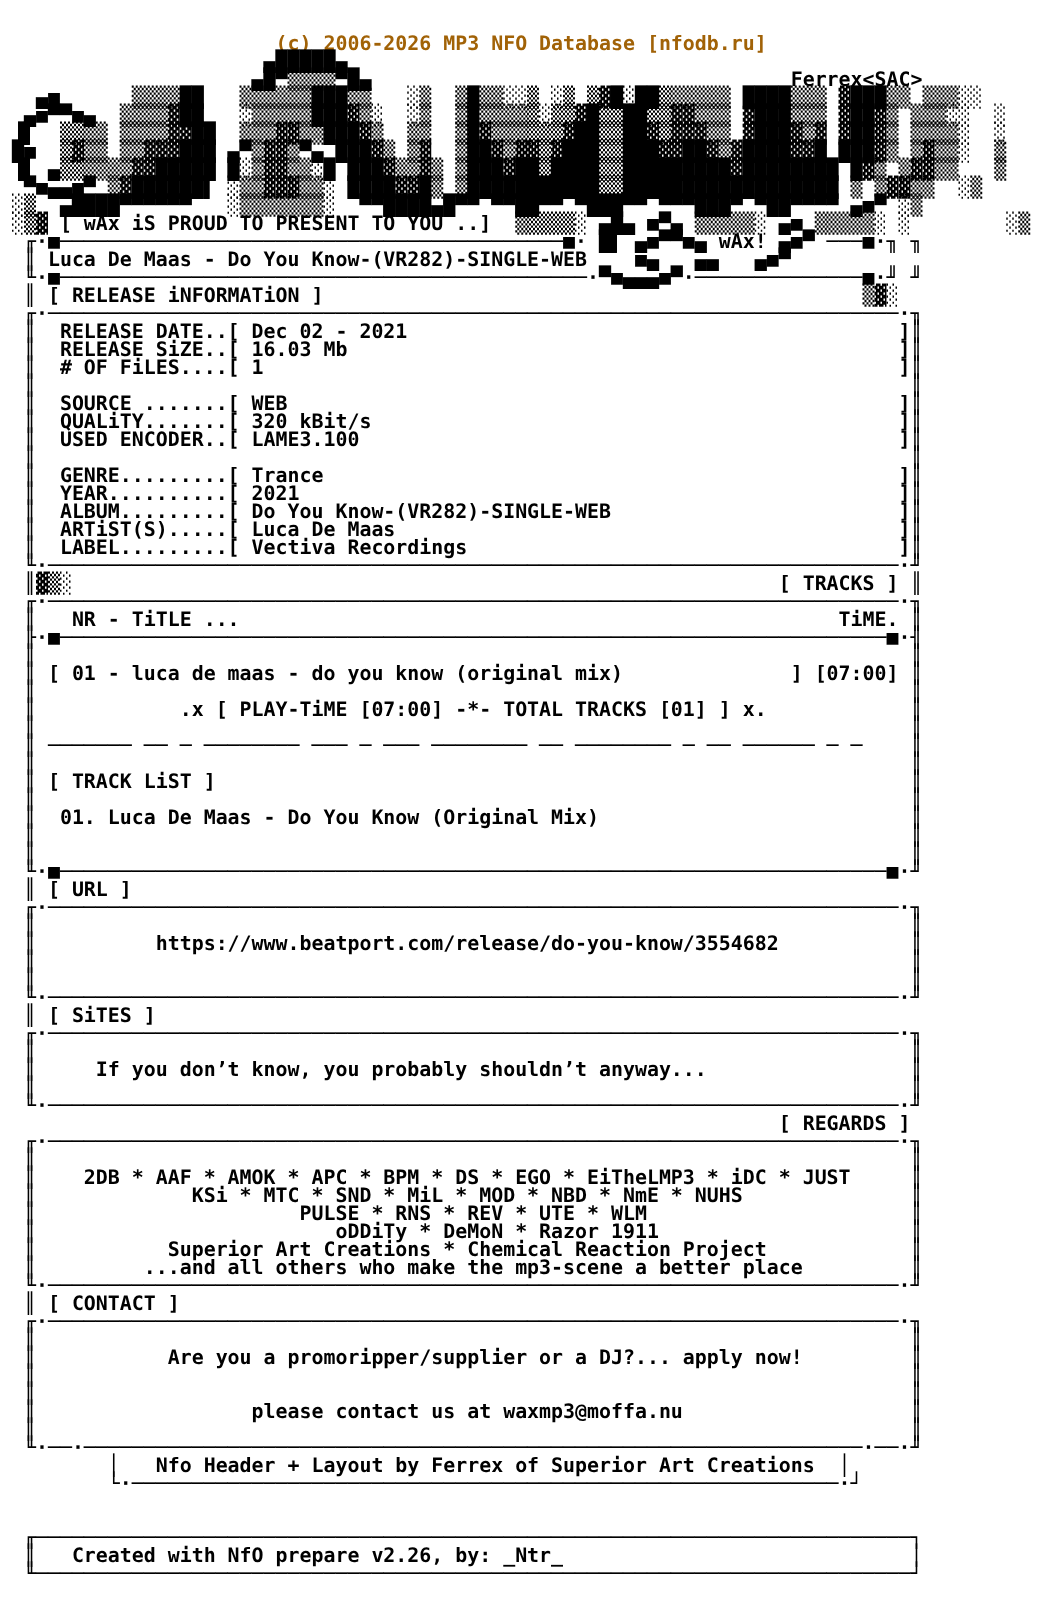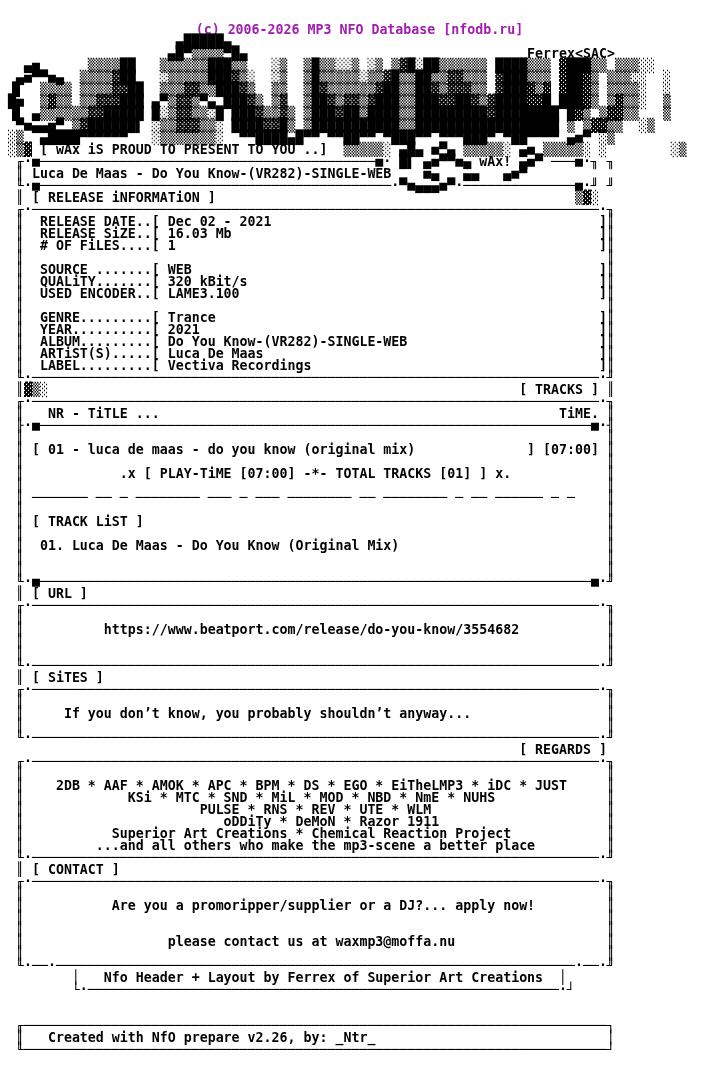--- a/index.html
+++ b/index.html
@@ -7,20 +7,20 @@
   .nfo{
     font-family:"DejaVu Sans Mono","Liberation Mono",monospace;
     font-weight:bold;
     font-size:13.28px;
     line-height:12px;
     letter-spacing:0;
     white-space:pre;
     color:#000000;
   }
   .nfo .line{height:12px;white-space:pre;}
-  .nfo .line.red{color:#a21caf;padding-left:12px;}
+  .nfo .line.red{color:#a16207;}
 </style>
 </head>
 <body>
 
 <div class="nfo">
   <div id="nfo-lines"><div class="line red">                       (c) 2006-2026 MP3 NFO Database [nfodb.ru]</div><div class="line">                      ▄█████▄</div><div class="line">                     ▄█▀▒▒▒▒▀█▄                                   Ferrex&lt;SAC&gt;</div><div class="line">   ▄■      ▒▒▒▒██   ▒▒▒▒▒▒███▒▒   ░▒  ▒█▒▒░░▒ ░▒ ▒▓█░██▒▒▒▒▒▒ ████▒▒▒ ▓███▒▒ ▒▒▒░░</div><div class="line">  ▄■▀▀■▄  ▒▒▒▒▓██   ░▒▒▒▒▒███▓▒░  ░▒  ▒█▒▒▒▒▒░▒▒▓█▒▒██▒▒▓▓▒▒▒ ▓███▒▒▒ ▓██▓▒ ▒▒▒░░  ░</div><div class="line"> ▐▌  ▒▒▒▒ ▒▒▒▒▓▓██  ▒▒▒▓▓▒▒███▓▒  ▒▒  ▒█▓▒▒▒▒▒▒▓██▒▒██▓▒▓▓▓▒▒ ▓███▓▒▓ ▓██▓▒ ▒▒▒▒░  ░</div><div class="line"> █■  ▒▓▒▒ ▒▒▓▓▓███ ▄▀▒▓▓▒▀▄ ███▓▒ ▒▓  ▒██▓▒▓▓▒▓███▒▒███▓▓██▓▒▓████▓▓█ ███▓▒ ▒▓▒▒░  ▒</div><div class="line"> ▐▌ ▄▒▒▒▒▒▒▓▓█████ █░▒▓▓▒▒░█ ███▓▒▒▓▒ ▒███▓██▒████▒▒█████████▓████████ █▓▒ ▒▓▓▒▒   ▒</div><div class="line">  ▀■▄▄■▀ ▒▓██████▌ ░▒▒▓▓▓▒▒░ ████▓▓█▒ ▒███████████▒▒██████████████████ ▒ ▒▓▓▒▒  ░▒</div><div class="line"> ░▒  ▄████▀▀▀▀▀▀   ░▒▒▒▒▒▒▒░  ▀▀████▄█▀▀ ▀▀██▀▀ ▀███▀▀ ▀▀▀███▀ ▀██▀▀▀▀ ▄■▀ ░▒</div><div class="line"> ░▒▓ [ wAx iS PROUD TO PRESENT TO YOU ..]  ▒▒▒▒▒░ ▄█▄ ■▀▄ ▒▒▒▒▒░ ▄■ ▒▒▒▒▒░ ░        ░▒</div><div class="line">  ╓·■──────────────────────────────────────────■· █▌ ▄■▀▀■▄ wAx! ▄■▀ ───■·╖ ╖</div><div class="line">  ║ Luca De Maas - Do You Know-(VR282)-SINGLE-WEB    ■▄   ▄▄   ▄■▀</div><div class="line">  ╙·■────────────────────────────────────────────·▀■▄▄▄■▀·──────────────■·╜ ╜</div><div class="line">  ║ [ RELEASE iNFORMATiON ]                                             ▒▓░  </div><div class="line">  ╓·───────────────────────────────────────────────────────────────────────·╖</div><div class="line">  ║  RELEASE DATE..[ Dec 02 - 2021                                         ]║</div><div class="line">  ║  RELEASE SiZE..[ 16.03 Mb                                              ]║</div><div class="line">  ║  # OF FiLES....[ 1                                                     ]║</div><div class="line">  ║                                                                         ║</div><div class="line">  ║  SOURCE .......[ WEB                                                   ]║</div><div class="line">  ║  QUALiTY.......[ 320 kBit/s                                            ]║</div><div class="line">  ║  USED ENCODER..[ LAME3.100                                             ]║</div><div class="line">  ║                                                                         ║</div><div class="line">  ║  GENRE.........[ Trance                                                ]║</div><div class="line">  ║  YEAR..........[ 2021                                                  ]║</div><div class="line">  ║  ALBUM.........[ Do You Know-(VR282)-SINGLE-WEB                        ]║</div><div class="line">  ║  ARTiST(S).....[ Luca De Maas                                          ]║</div><div class="line">  ║  LABEL.........[ Vectiva Recordings                                    ]║</div><div class="line">  ╙·───────────────────────────────────────────────────────────────────────·╜</div><div class="line">  ║▓▒░                                                           [ TRACKS ] ║</div><div class="line">  ╓·───────────────────────────────────────────────────────────────────────·╖</div><div class="line">  ║   NR - TiTLE ...                                                  TiME. ║</div><div class="line">  ╟·■─────────────────────────────────────────────────────────────────────■·╢</div><div class="line">  ║                                                                         ║</div><div class="line">  ║ [ 01 - luca de maas - do you know (original mix)              ] [07:00] ║</div><div class="line">  ║                                                                         ║</div><div class="line">  ║            .x [ PLAY-TiME [07:00] -*- TOTAL TRACKS [01] ] x.            ║</div><div class="line">  ║                                                                         ║</div><div class="line">  ║ ─────── ── ─ ──────── ─── ─ ─── ──────── ── ──────── ─ ── ────── ─ ─    ║</div><div class="line">  ║                                                                         ║</div><div class="line">  ║ [ TRACK LiST ]                                                          ║</div><div class="line">  ║                                                                         ║</div><div class="line">  ║  01. Luca De Maas - Do You Know (Original Mix)                          ║</div><div class="line">  ║                                                                         ║</div><div class="line">  ║                                                                         ║</div><div class="line">  ╙·■─────────────────────────────────────────────────────────────────────■·╜</div><div class="line">  ║ [ URL ]</div><div class="line">  ╓·───────────────────────────────────────────────────────────────────────·╖</div><div class="line">  ║                                                                         ║</div><div class="line">  ║          https://www.beatport.com/release/do-you-know/3554682           ║</div><div class="line">  ║                                                                         ║</div><div class="line">  ║                                                                         ║</div><div class="line">  ╙·───────────────────────────────────────────────────────────────────────·╜</div><div class="line">  ║ [ SiTES ]</div><div class="line">  ╓·───────────────────────────────────────────────────────────────────────·╖</div><div class="line">  ║                                                                         ║</div><div class="line">  ║     If you don’t know, you probably shouldn’t anyway...                 ║</div><div class="line">  ║                                                                         ║</div><div class="line">  ╙·───────────────────────────────────────────────────────────────────────·╜</div><div class="line">                                                                 [ REGARDS ] </div><div class="line">  ╓·───────────────────────────────────────────────────────────────────────·╖</div><div class="line">  ║                                                                         ║</div><div class="line">  ║    2DB * AAF * AMOK * APC * BPM * DS * EGO * EiTheLMP3 * iDC * JUST     ║</div><div class="line">  ║             KSi * MTC * SND * MiL * MOD * NBD * NmE * NUHS              ║</div><div class="line">  ║                      PULSE * RNS * REV * UTE * WLM                      ║</div><div class="line">  ║                         oDDiTy * DeMoN * Razor 1911                     ║</div><div class="line">  ║           Superior Art Creations * Chemical Reaction Project            ║</div><div class="line">  ║         ...and all others who make the mp3-scene a better place         ║</div><div class="line">  ╙·───────────────────────────────────────────────────────────────────────·╜</div><div class="line">  ║ [ CONTACT ]</div><div class="line">  ╓·───────────────────────────────────────────────────────────────────────·╖</div><div class="line">  ║                                                                         ║</div><div class="line">  ║           Are you a promoripper/supplier or a DJ?... apply now!         ║</div><div class="line">  ║                                                                         ║</div><div class="line">  ║                                                                         ║</div><div class="line">  ║                  please contact us at waxmp3@moffa.nu                   ║</div><div class="line">  ║                                                                         ║</div><div class="line">  ╙·──·─────────────────────────────────────────────────────────────────·──·╜</div><div class="line">         │   Nfo Header + Layout by Ferrex of Superior Art Creations  │</div><div class="line">         └·───────────────────────────────────────────────────────────·┘</div><div class="line"> </div><div class="line"> </div><div class="line">  ╓─────────────────────────────────────────────────────────────────────────┐</div><div class="line">  ║   Created with NfO prepare v2.26, by: _Ntr_                             │</div><div class="line">  ╙─────────────────────────────────────────────────────────────────────────┘</div><div class="line"> </div><div class="line"> </div></div>
 </div>
 
 </body></html>

